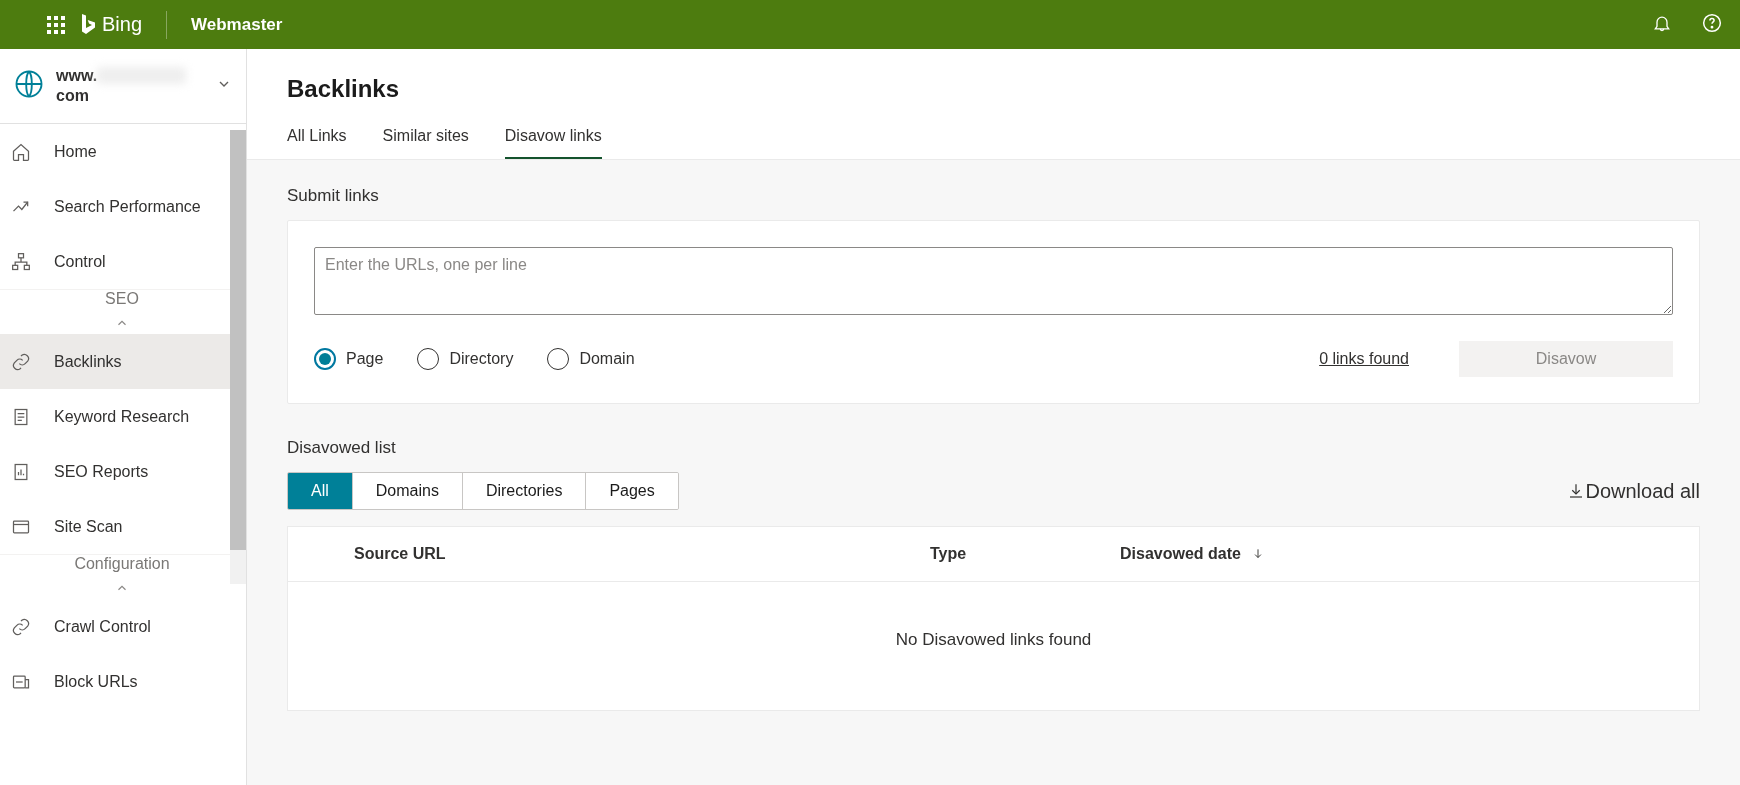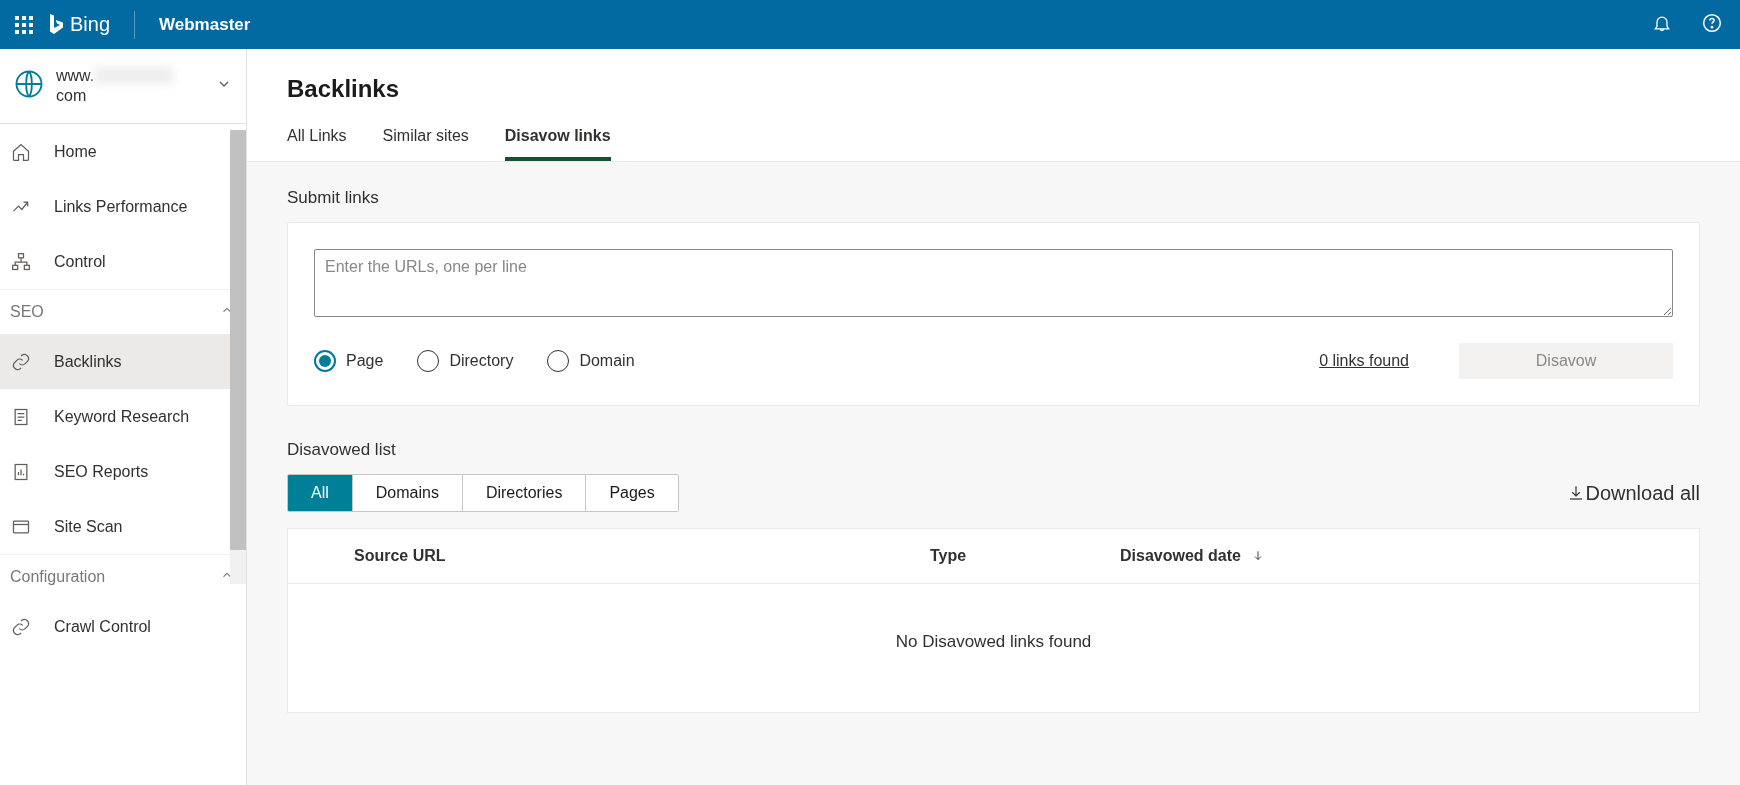--- a/index.html
+++ b/index.html
@@ -1,42 +1,42 @@
 <!DOCTYPE html>
 <html><head>
 <meta charset="utf-8">
 <style>
   * { box-sizing: border-box; margin: 0; padding: 0; font-family: "Segoe UI", Arial, sans-serif; }
   body { width: 1740px; height: 785px; overflow: hidden; background: #fff; color: #1b1b1b; }
-  .header { height: 49px; background: #0369a1; display: flex; align-items: center; color: #fff; }
+  .header { height: 49px; background: #4d7c0f; display: flex; align-items: center; color: #fff; padding-left: 32px; }
   .waffle { width: 48px; display:flex; align-items:center; justify-content:center; }
   .brand { display:flex; align-items:center; gap:10px; }
   .brand .bing { display:flex; align-items:center; gap:6px; font-size:20px; }
   .brand .sep { width:1px; height:28px; background:#ffffff55; margin:0 14px; }
   .brand .wm { font-size:17px; font-weight:600; }
   .header-right { margin-left:auto; display:flex; align-items:center; gap:30px; padding-right:18px; }
   .icon-btn { color:#fff; cursor:pointer; }
   .layout { display:flex; height: calc(785px - 49px); }
   .sidebar { width:247px; border-right:1px solid #e1e1e1; position:relative; }
   .scroll-track { position:absolute; right:0; top:81px; width:16px; height:454px; background:#f1f1f1; }
   .scroll-thumb { position:absolute; right:0; top:81px; width:16px; height:420px; background:#c1c1c1; }
-  .site-picker { height:75px; display:flex; align-items:center; gap:12px; padding:0 14px; border-bottom:1px solid #e1e1e1; cursor:pointer; }
+  .site-picker { height:75px; display:flex; align-items:center; gap:12px; padding:0 14px; border-bottom:1px solid #e1e1e1; cursor:pointer;font-weight:bold; }
   .site-picker .globe { color:#008098; }
   .site-name { font-size:16px; color:#323130; line-height:1.25; filter: blur(0); }
   .nav-item { height:55px; display:flex; align-items:center; gap:22px; padding-left:10px; font-size:16px; color:#323130; cursor:pointer; }
   .nav-item .ico { width:22px; height:22px; display:flex; align-items:center; justify-content:center; color:#605e5c; }
-  .nav-section { height:45px; display:flex; align-items:center; justify-content:space-between; padding:0 12px 0 10px; font-size:16px; color:#7a7876; cursor:pointer; border-top:1px solid #f3f2f1; }
+  .nav-section { height:45px; display:flex; align-items:center; justify-content:space-between; padding:0 12px 0 10px; font-size:16px; color:#7a7876; cursor:pointer; border-top:1px solid #f3f2f1;flex-direction:column; }
   .nav-section.first { border-top:1px solid #f3f2f1; }
   .nav-item.active { background:#eceae8; }
   .main { flex:1; background:#f7f7f7; overflow:auto; }
   .page-head { background:#fff; padding:26px 0 0 40px; border-bottom:1px solid #eaeaea; }
   .page-title { font-size:24px; font-weight:600; color:#1b1b1b; margin-bottom:24px; }
   .tabs { display:flex; gap:36px; font-size:16px; color:#323130; }
   .tab { padding-bottom:12px; cursor:pointer; }
-  .tab.active { font-weight:700; border-bottom:4px solid #14532d; }
+  .tab.active { font-weight:400; border-bottom:2px solid #14532d; }
   .content { padding:26px 40px 0 40px; }
   .section-label { font-size:17px; color:#323130; margin-bottom:14px; }
   .card { background:#fff; border:1px solid #eaeaea; border-radius:2px; padding:26px; margin-bottom:34px; }
   .urls-area { width:100%; height:68px; border:1px solid #8a8886; border-radius:2px; padding:8px 10px; font-size:16px; resize:both; color:#323130; }
   .urls-area::placeholder { color:#8a8886; }
   .row { display:flex; align-items:center; margin-top:22px; gap:34px; }
   .radio { display:flex; align-items:center; gap:10px; font-size:16px; color:#323130; cursor:pointer; }
   .radio .circle { width:22px; height:22px; border:1px solid #323130; border-radius:50%; display:flex; align-items:center; justify-content:center; }
   .radio.selected .circle { border:2px solid #0078a0; }
   .radio.selected .circle::after { content:""; width:12px; height:12px; border-radius:50%; background:#007e97; }
@@ -129,21 +129,21 @@
         </span>
       <span>Home</span>
     </div>
     <div class="nav-item">
       <span class="ico">
           <svg width="20" height="20" viewBox="0 0 24 24" fill="none" stroke="currentColor" stroke-width="1.5">
             <path d="M3 17l6-6 4 4 7-9"></path>
             <path d="M15 6h5v5"></path>
           </svg>
         </span>
-      <span>Links Performance</span>
+      <span>Search Performance</span>
     </div>
     <div class="nav-item">
       <span class="ico">
           <svg width="20" height="20" viewBox="0 0 24 24" fill="none" stroke="currentColor" stroke-width="1.5">
             <rect x="9" y="2" width="6" height="5"></rect>
             <rect x="2" y="16" width="6" height="5"></rect>
             <rect x="16" y="16" width="6" height="5"></rect>
             <path d="M12 7v5M12 12H5v4M12 12h7v4"></path>
           </svg>
         </span>
@@ -200,20 +200,30 @@
           </svg></span>
     </div>
     <div class="nav-item">
       <span class="ico">
           <svg width="20" height="20" viewBox="0 0 24 24" fill="none" stroke="currentColor" stroke-width="1.5">
             <path d="M10 14a5 5 0 007 0l3-3a5 5 0 00-7-7l-1 1"></path>
             <path d="M14 10a5 5 0 00-7 0l-3 3a5 5 0 007 7l1-1"></path>
           </svg>
         </span>
       <span>Crawl Control</span>
+    </div>
+    <div class="nav-item">
+      <span class="ico">
+          <svg width="20" height="20" viewBox="0 0 24 24" fill="none" stroke="currentColor" stroke-width="1.5">
+            <rect x="3" y="5" width="14" height="14" rx="1"></rect>
+            <path d="M17 9h4v10h-4"></path>
+            <path d="M6 12h8"></path>
+          </svg>
+        </span>
+      <span>Block URLs</span>
     </div>
 
     <div class="scroll-track"></div>
     <div class="scroll-thumb"></div>
   </div>
 
   <div class="main">
     <div class="page-head">
       <div class="page-title">Backlinks</div>
       <div class="tabs">

